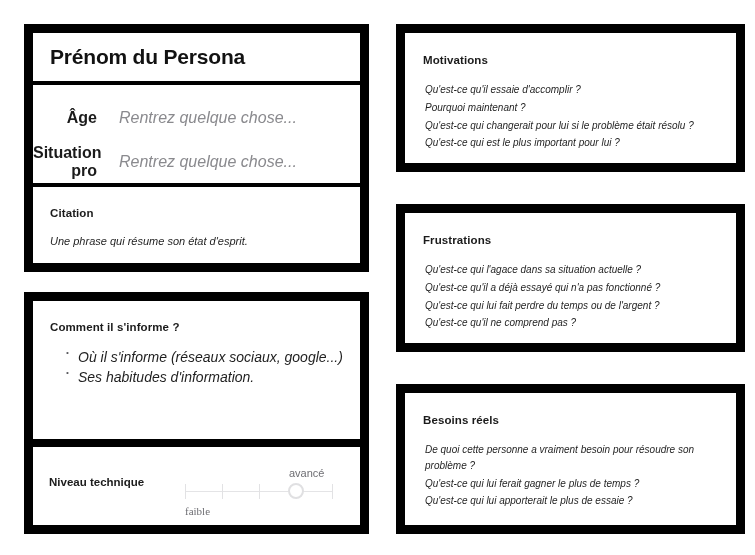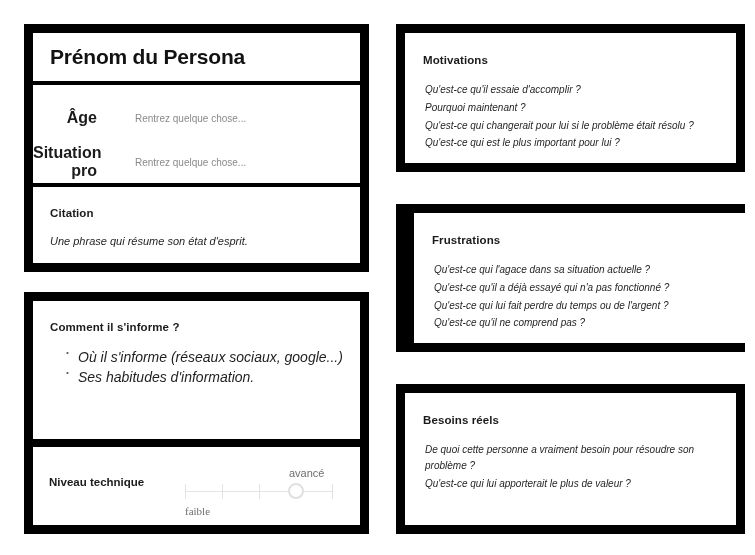--- a/index.html
+++ b/index.html
@@ -59,23 +59,23 @@
   .field-label {
     width: 86px;
     text-align: right;
     font-size: 16px;
     font-weight: 700;
     color: #1b1b1b;
     padding-right: 22px;
     box-sizing: border-box;
   }
   .field-value {
-    font-size: 10px;
+    font-size: 16px;
+    font-style: italic;
     color: #8a8a8e;
-    margin-left: 16px;
   }
 
   .quote-text {
     font-size: 11px;
     font-style: italic;
     color: #1f1f1f;
     margin-top: 16px;
   }
 
   .bullets {
@@ -240,34 +240,35 @@
       <div class="prompt-block">
         <p>Qu'est-ce qu'il essaie d'accomplir ?</p>
         <p>Pourquoi maintenant ?</p>
         <p>Qu'est-ce qui changerait pour lui si le problème était résolu ?</p>
         <p>Qu'est-ce qui est le plus important pour lui ?</p>
       </div>
     </div>
   </div>
 
   <div class="group" style="left:396px; top:204px; width:349px; height:148px;">
-    <div class="card" style="left:18px; top:9px; width:331px; height:130px; padding:21px 18px 0 18px;">
+    <div class="card" style="left:9px; top:9px; width:331px; height:130px; padding:21px 18px 0 18px;">
       <h2 class="card-title">Frustrations</h2>
       <div class="prompt-block">
         <p>Qu'est-ce qui l'agace dans sa situation actuelle ?</p>
         <p>Qu'est-ce qu'il a déjà essayé qui n'a pas fonctionné ?</p>
         <p>Qu'est-ce qui lui fait perdre du temps ou de l'argent ?</p>
         <p>Qu'est-ce qu'il ne comprend pas ?</p>
       </div>
     </div>
   </div>
 
   <div class="group" style="left:396px; top:384px; width:349px; height:150px;">
     <div class="card" style="left:9px; top:9px; width:331px; height:132px; padding:21px 18px 0 18px;">
       <h2 class="card-title">Besoins réels</h2>
       <div class="prompt-block">
         <p>De quoi cette personne a vraiment besoin pour résoudre son problème ?</p>
-        <p>Qu'est-ce qui lui apporterait le plus de valeur ?</p>
+        <p>Qu'est-ce qui lui ferait gagner le plus de temps ?</p>
+        <p>Qu'est-ce qui lui apporterait le plus de essaie ?</p>
       </div>
     </div>
   </div>
 
 </div>
 
 </body></html>

